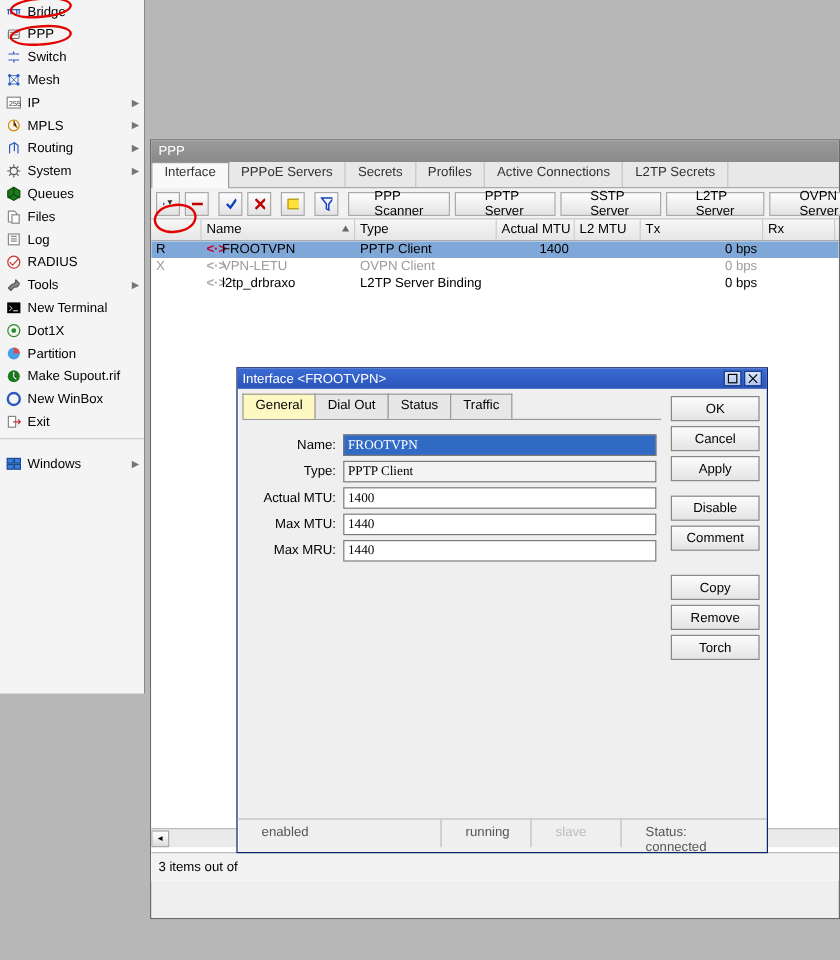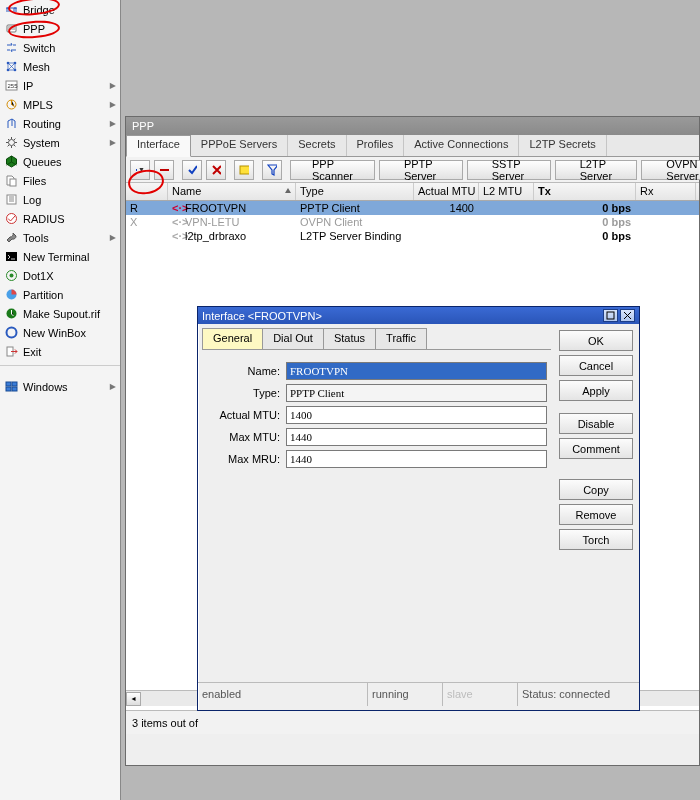--- a/index.html
+++ b/index.html
@@ -1,39 +1,39 @@
 <!DOCTYPE html>
 <html><head>
 <meta charset="utf-8">
 <style>
   * { box-sizing: border-box; }
   html, body { margin:0; padding:0; font-family: Tahoma, Arial, sans-serif; font-size:11px; color:#000; }
   body { width:700px; height:800px; background:#b7b7b7; position:relative; overflow:hidden; }
 
   
-  .sidebar { position:absolute; left:0; top:0; width:121px; height:800px; background:#f4f4f4; border-right:1px solid #888; }
+  .sidebar { position:absolute; left:0; top:0; width:121px; height:578px; background:#f4f4f4; border-right:1px solid #888; }
   .navitem { display:flex; align-items:center; height:19px; padding:0 4px; cursor:default; white-space:nowrap; }
   .navitem .arrow { margin-left:auto; color:#777; font-size:8px; }
   .navitem .ico { width:15px; height:15px; display:inline-flex; align-items:center; justify-content:center; margin-right:4px; }
   .red-ring { position:absolute; border:2.2px solid #e20000; border-radius:50%/55%; pointer-events:none; }
 
   
   .ppp-window { position:absolute; left:125px; top:116px; width:575px; height:650px; background:#efefef; border:1px solid #6b6b6b; }
   .ppp-title { height:18px; background:linear-gradient(#9a9a9a,#8a8a8a); color:#fff; padding-left:6px; display:flex; align-items:center; font-size:11px; }
   .tabstrip { display:flex; height:22px; border-bottom:1px solid #999; background:#e8e8e8; }
   .tabstrip .tab { padding:3px 10px 0; border-right:1px solid #c5c5c5; color:#333; cursor:default; }
   .tabstrip .tab.active { background:#f9f9f9; border-top:1px solid #999; border-left:1px solid #999; border-right:1px solid #999; position:relative; top:0; border-bottom:1px solid #f9f9f9; margin-bottom:-1px; padding-top:2px; }
 
   .toolbar { display:flex; height:26px; align-items:center; padding:0 4px; gap:4px; border-bottom:1px solid #bbb; background:#f2f2f2; }
   .tbtn { height:20px; min-width:20px; border:1px solid #aaa; background:linear-gradient(#fefefe,#e2e2e2); display:inline-flex; align-items:center; justify-content:center; padding:0 4px; cursor:default; font-size:11px; }
   .tbtn.big { padding:0 24px; }
 
   .grid-head { display:flex; height:18px; background:linear-gradient(#f6f6f6,#e6e6e6); border-bottom:1px solid #aaa; font-size:11px; }
   .col { border-right:1px solid #ccc; padding:2px 4px; overflow:hidden; white-space:nowrap; }
-  .c-flag{width:42px;} .c-name{width:128px;} .c-type{width:118px;} .c-amtu{width:65px;text-align:right;} .c-l2{width:55px;} .c-tx{width:102px;text-align:right;font-weight:bold;} .c-rx{width:60px;}
+  .c-flag{width:42px;} .c-name{width:128px;} .c-type{width:118px;} .c-amtu{width:65px;text-align:right;} .c-l2{width:55px;} .c-tx{width:102px;text-align:right;} .c-rx{width:60px;}
   .grid-head .c-flag, .grid-head .c-name {position:relative;}
   .sort-tri{position:absolute; right:4px; top:5px; width:0;height:0;border-left:3px solid transparent;border-right:3px solid transparent;border-bottom:5px solid #666;}
 
   .grid-body { background:#fff; height:533px; overflow:hidden; position:relative;}
   .row { display:flex; height:14px; font-size:11px; align-items:center;}
   .row .col { border-right:1px solid transparent; padding:0 4px;}
   .row.disabled { color:#9b9b9b; }
   .row.sel { background:#7fa8d9; color:#000; }
   .link-ico { display:inline-block; width:11px; text-align:center; color:#c03; font-weight:bold; margin-right:2px;}
   .link-ico.grey{color:#aaa;}
@@ -57,21 +57,21 @@
   .dlg-tabs .dtab{padding:3px 10px 0;border:1px solid #999;border-bottom:none;background:#e7e7e7;margin-right:-1px;cursor:default;}
   .dlg-tabs .dtab.active{background:#fef9c3;position:relative;z-index:1;}
   .form-area{border:0;padding:10px 4px 4px 4px;}
   .frow{display:flex;align-items:center;height:22px;margin-bottom:0;}
   .frow .flabel{width:80px;text-align:right;padding-right:6px;}
   .frow input[type=text]{flex:1;height:18px;border:1px solid #7a7a7a;padding:1px 3px;font:11px Tahoma;background:#fff;}
   .frow .dd{width:16px;height:18px;border:1px solid #7a7a7a;border-left:none;display:flex;align-items:center;justify-content:center;background:linear-gradient(#fff,#ddd);}
   .name-val{background:#316ac5 !important;color:#fff;}
 
   .dlg-status{height:24px;border-top:1px solid #bbb;display:flex;align-items:stretch;}
-  .dlg-status .cell{border-right:1px solid #bbb;padding:5px 4px 0;color:#555;}
+  .dlg-status .cell{border-right:1px solid #bbb;padding:5px 20px 0;color:#555;}
 </style>
 </head>
 <body>
 
 <div class="sidebar">
   <div id="nav-container">
       <div class="navitem">
         <span class="ico">
           <svg width="13" height="13" viewBox="0 0 13 13">
             <path d="M2 9V5h2v4M9 9V5h2v4M1 5h11" stroke="#2a5abf" fill="none"></path>

